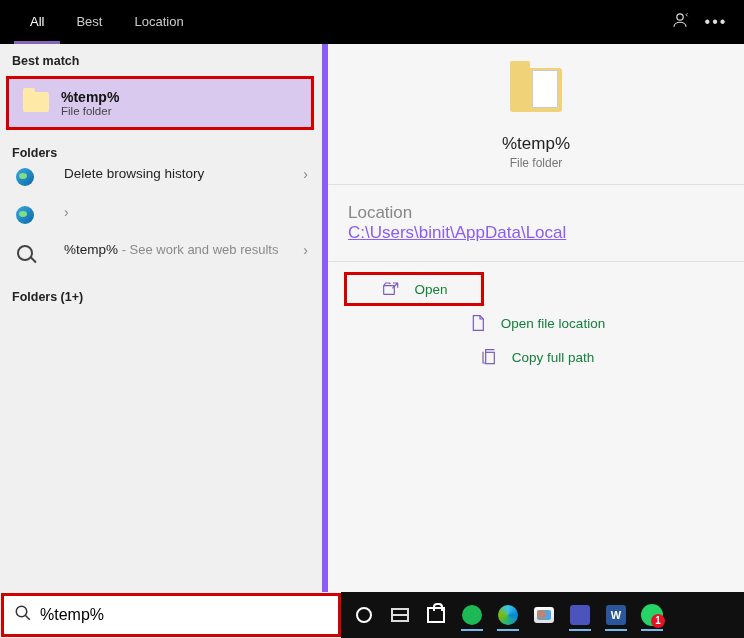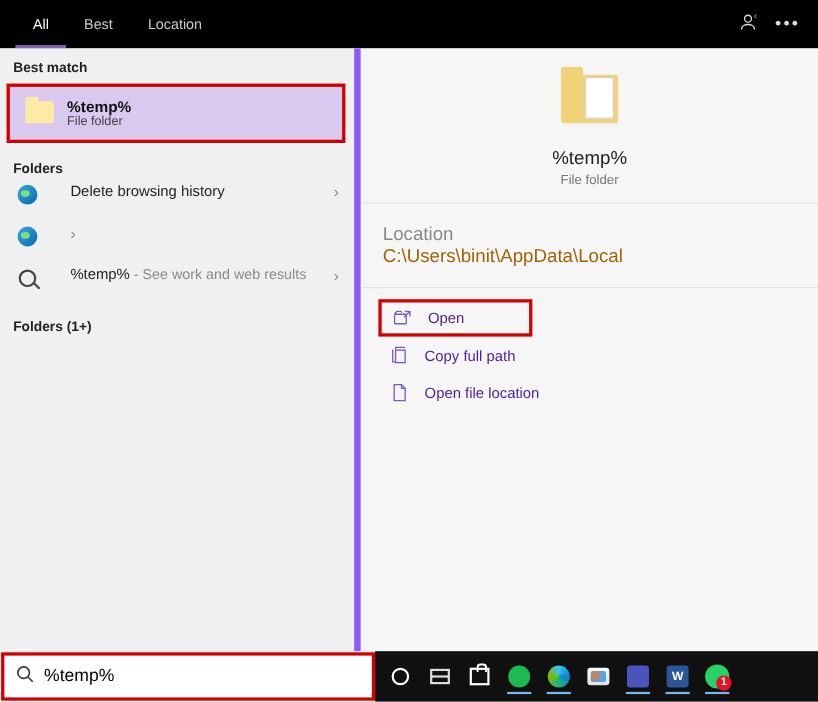--- a/index.html
+++ b/index.html
@@ -43,24 +43,24 @@
   .preview-top { text-align: center; padding: 24px 0 14px; }
   .big-folder { width: 52px; height: 44px; margin: 0 auto 12px; position: relative; }
   .big-folder .back{position:absolute;inset:0;background:#f0d279;border-radius:3px;}
   .big-folder .tab{position:absolute;top:-7px;left:0;width:20px;height:10px;background:#f0d279;border-radius:2px 2px 0 0;}
   .big-folder .page{position:absolute;right:4px;top:2px;width:26px;height:38px;background:#fff;border:1px solid #ccc;}
   .preview-top .ptitle { font-size: 17px; color: #222; margin-top: 22px;}
   .preview-top .psub { font-size: 12px; color: #777; margin-top: 2px; }
 
   .loc-block { border-top:1px solid #e0e0e0; border-bottom:1px solid #e0e0e0; padding: 18px 20px; display:flex; font-size:17px;flex-direction:column;}
   .loc-block .k{ width:100px; color:#888;}
-  .loc-block .v{ color:#a16207; cursor:pointer; }
+  .loc-block .v{ color:#8b5cf6; text-decoration: underline; cursor:pointer; }
 
   .actions { padding: 10px 16px; }
-  .act-row { display:flex; align-items:center; height:34px; padding:0 8px; font-size:13.5px; color:#4c1d95; cursor:pointer; }
+  .act-row { display:flex; align-items:center; height:34px; padding:0 8px; font-size:13.5px; color:#15803d; cursor:pointer;justify-content:center; }
   .act-row .ai{ width:22px; height:18px; margin-right:12px; display:flex; align-items:center; justify-content:center; color:#7b5bbf;}
   .act-open{ border:3px solid #d40000; width:140px; }
 
   .open-svg{width:16px;height:14px;}
   .floc-svg{width:14px;height:16px;}
   .copy-svg{width:14px;height:16px;}
 
   
   .bottom { position:absolute; bottom:0; left:0; right:0; height:46px; display:flex; }
   .searchbox { width:340px; height:44px; border:3px solid #d40000; background:#fff; display:flex; align-items:center; padding:0 10px; margin:1px 0 1px 1px;}
@@ -170,36 +170,36 @@
             <rect x="1" y="5" width="16" height="13" rx="1"></rect>
               <path d="M1 5l3-4h6l1 2"></path>
             <path d="M15 1h7M22 1v7"></path>
               <path d="M22 1l-8 8"></path>
           </svg>
         </div>
         <span>Open</span>
       </div>
       <div class="act-row">
         <div class="ai">
+          <svg class="floc-svg" viewBox="0 0 20 24" fill="none" stroke="#7b5bbf" stroke-width="1.8">
+            <path d="M3 1h10l5 5v17H3z"></path>
+              <path d="M13 1v5h5"></path>
+          </svg>
+        </div>
+        <span>Open file location</span>
+      </div>
+      <div class="act-row">
+        <div class="ai">
           <svg class="copy-svg" viewBox="0 0 20 24" fill="none" stroke="#7b5bbf" stroke-width="1.8">
             <rect x="5" y="5" width="13" height="17"></rect>
               <path d="M5 5V1h13l-0 0"></path>
               <path d="M1 4v17h4"></path>
           </svg>
         </div>
         <span>Copy full path</span>
-      </div>
-      <div class="act-row">
-        <div class="ai">
-          <svg class="floc-svg" viewBox="0 0 20 24" fill="none" stroke="#7b5bbf" stroke-width="1.8">
-            <path d="M3 1h10l5 5v17H3z"></path>
-              <path d="M13 1v5h5"></path>
-          </svg>
-        </div>
-        <span>Open file location</span>
       </div>
     </div>
   </div>
 </div>
 
 <div class="bottom">
   <div class="searchbox">
     <span class="sicon">
       <svg width="18" height="18" viewBox="0 0 24 24" fill="none" stroke="#333" stroke-width="2">
         <circle cx="10" cy="10" r="7"></circle>

